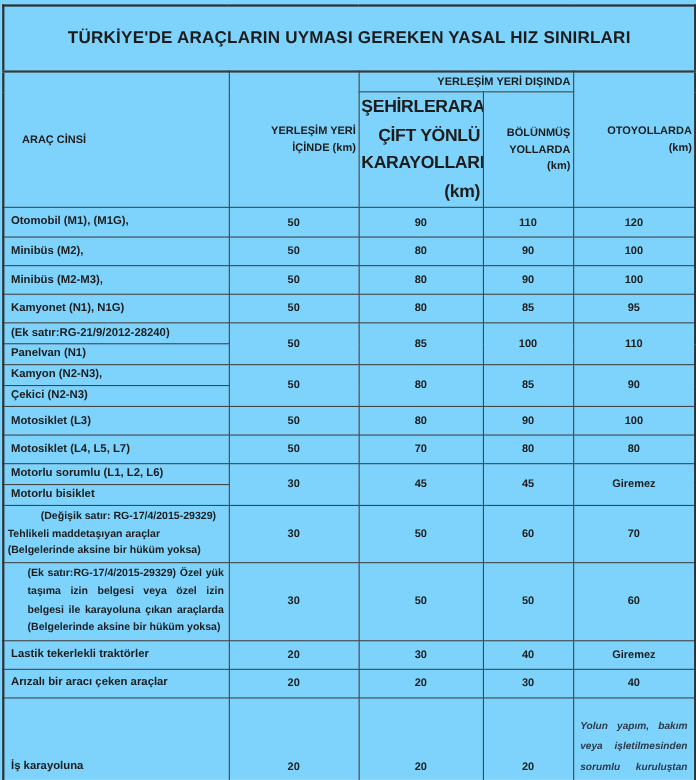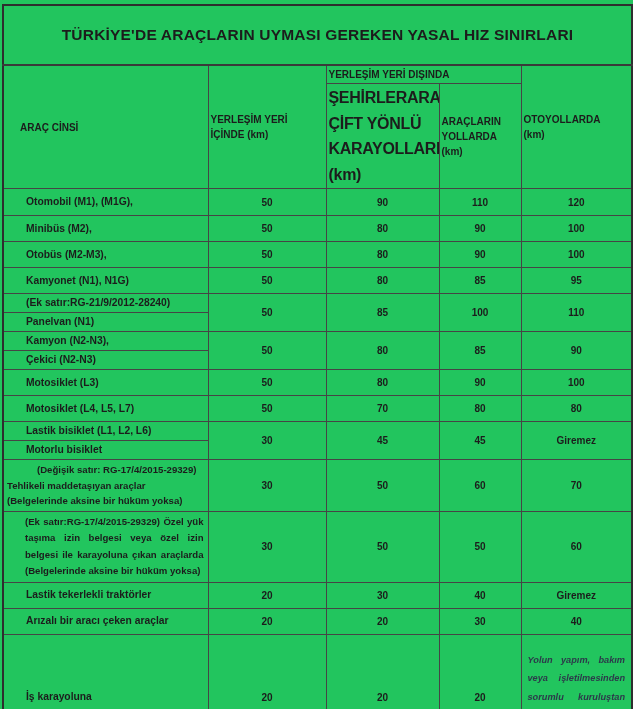--- a/index.html
+++ b/index.html
@@ -1,47 +1,47 @@
 <!DOCTYPE html>
 <html lang="tr"><head>
 <meta charset="utf-8">
 <style>
   html,body{margin:0;padding:0;background:#fff;}
   .page{
-    width:633px;height:709px;background:#22c55e;box-sizing:border-box;
+    width:633px;height:709px;background:#7dd3fc;box-sizing:border-box;
     padding:4px 2px 0 2px;
     font-family:"Liberation Sans",sans-serif;
     -webkit-font-smoothing:antialiased;
   }
   table{
     border-collapse:collapse;table-layout:fixed;width:629px;
     font-family:"Liberation Sans",sans-serif;
     font-weight:bold;color:#1c1c1c;
     border:2px solid #2e2e2e;border-bottom:4px solid #151515;
   }
   td,th{
     border:1px solid #454545;vertical-align:middle;overflow:hidden;
     padding:1px 3px;box-sizing:border-box;
   }
   .title-cell{
     height:60px;text-align:center;font-size:15.5px;letter-spacing:.2px;
     border-bottom:2px solid #3a3a3a;
   }
-  th{font-size:10px;line-height:1.5;text-align:left;font-weight:bold;white-space:pre-line;padding:1px 2px;}
+  th{font-size:10px;line-height:1.5;text-align:right;font-weight:bold;white-space:pre-line;padding:1px 2px;}
   th.vehicle{text-align:left;padding-left:16px;white-space:normal;}
   th.twoway{font-size:16px;letter-spacing:-.3px;line-height:1.6;}
   tr.h-group{height:18px;}
   tr.h-main{height:70px;}
   tr.r27{height:27px;}
   tr.r23{height:26px;}
   tr.r19{height:19px;}
   tr.r50{height:50px;}
   tr.r71{height:71px;}
   tr.r118{height:118px;}
-  td.label{text-align:left;font-size:10.3px;padding-left:22px;line-height:1.2;}
+  td.label{text-align:left;font-size:10.3px;padding-left:6px;line-height:1.2;}
   td.num{text-align:center;font-size:10px;padding:0 2px;}
   td.label-multi{text-align:left;font-size:9.6px;line-height:15.5px;padding:2px 4px 2px 3px;}
   .note-line{padding-left:30px;}
   td.label-justify{text-align:justify;font-size:9.6px;line-height:16.5px;padding:2px 4px 2px 21px;}
   td.note{
     text-align:justify;font-size:9.2px;line-height:18.5px;
     color:#2c3a4a;padding:16px 6px;font-style:italic;
   }
 </style>
 </head>
@@ -67,40 +67,40 @@
       <th rowspan="2">YERLEŞİM YERİ
 İÇİNDE (km)</th>
       <th colspan="2">YERLEŞİM YERİ DIŞINDA</th>
       <th rowspan="2">OTOYOLLARDA
 (km)</th>
     </tr>
     <tr class="h-main">
       <th class="twoway">ŞEHİRLERARASI
 ÇİFT YÖNLÜ
 KARAYOLLARINDA (km)</th>
-      <th>ARAÇLARIN
+      <th>BÖLÜNMÜŞ
 YOLLARDA (km)</th>
     </tr>
 
     <tr class="r27">
       <td class="label">Otomobil (M1),  (M1G),</td>
       <td class="num">50</td>
       <td class="num">90</td>
       <td class="num">110</td>
       <td class="num">120</td>
     </tr>
     <tr class="r23">
       <td class="label">Minibüs (M2),</td>
       <td class="num">50</td>
       <td class="num">80</td>
       <td class="num">90</td>
       <td class="num">100</td>
     </tr>
     <tr class="r23">
-      <td class="label">Otobüs (M2-M3),</td>
+      <td class="label">Minibüs (M2-M3),</td>
       <td class="num">50</td>
       <td class="num">80</td>
       <td class="num">90</td>
       <td class="num">100</td>
     </tr>
     <tr class="r23">
       <td class="label">Kamyonet (N1), N1G)</td>
       <td class="num">50</td>
       <td class="num">80</td>
       <td class="num">85</td>
@@ -138,21 +138,21 @@
     </tr>
     <tr class="r23">
       <td class="label">Motosiklet (L4, L5, L7)</td>
       <td class="num">50</td>
       <td class="num">70</td>
       <td class="num">80</td>
       <td class="num">80</td>
     </tr>
 
     <tr class="r19">
-      <td class="label">Lastik bisiklet (L1, L2, L6)</td>
+      <td class="label">Motorlu sorumlu (L1, L2, L6)</td>
       <td class="num" rowspan="2">30</td>
       <td class="num" rowspan="2">45</td>
       <td class="num" rowspan="2">45</td>
       <td class="num" rowspan="2">Giremez</td>
     </tr>
     <tr class="r19">
       <td class="label">Motorlu bisiklet</td>
     </tr>
 
     <tr class="r50">

